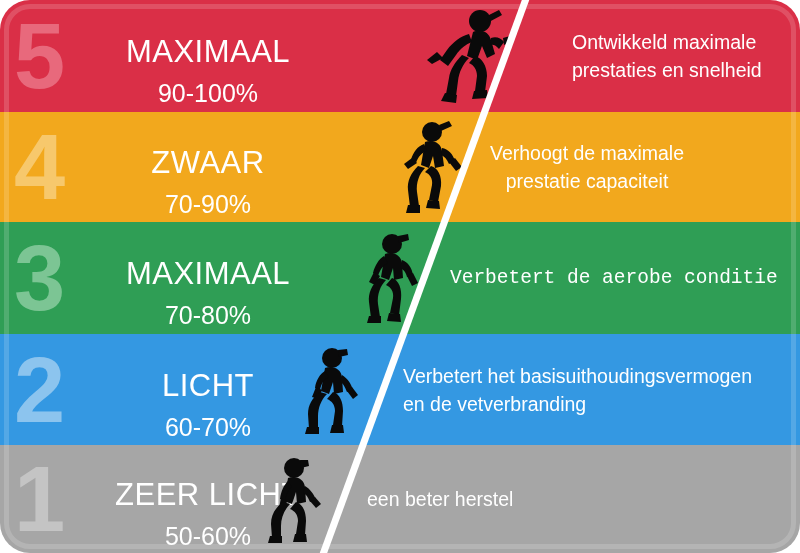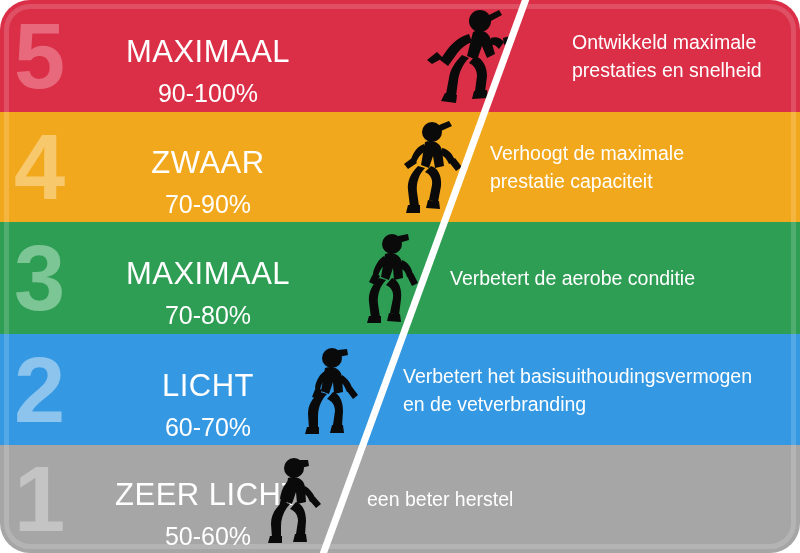--- a/index.html
+++ b/index.html
@@ -165,21 +165,21 @@
           <path d="M19 38 L11 44 L15 49 L24 43 Z"></path>
           <path d="M49 28 C55 29 60 34 62 41 L56 44 C54 39 51 36 48 35 Z"></path>
           <path d="M56 42 L63 51 L69 47 L62 38 Z"></path>
           <path d="M38 46 C45 48 49 56 48 66 L45 82 L36 80 L39 65 C40 59 37 54 32 52 Z"></path>
           <path d="M35 80 L46 81 L47 89 L33 88 Z"></path>
           <path d="M32 48 C26 54 23 63 24 72 L26 86 L17 87 L15 70 C14 61 18 53 25 46 Z"></path>
           <path d="M15 85 L27 85 L27 93 L13 93 Z"></path>
         </g>
       </svg>
     </div>
-    <div class="zone-desc" style="left:490px;">
+    <div class="zone-desc" style="left:490px;text-align:center;">
       <div>Verhoogt de maximale</div>
       <div>prestatie capaciteit</div>
     </div>
   </div>
 
   <div class="zone" style="top: 222px; height: 112px; background: rgb(47, 158, 85);">
     <div class="zone-left">
       <div class="ghost-number" style="color: rgb(124, 197, 148);">3</div>
       <div class="zone-titles">
         <div class="zone-name">MAXIMAAL</div>
@@ -196,21 +196,21 @@
           <path d="M18 40 L13 50 L19 53 L24 44 Z"></path>
           <path d="M46 28 C52 30 56 36 57 43 L51 45 C50 40 47 37 44 36 Z"></path>
           <path d="M51 44 L56 54 L62 51 L57 41 Z"></path>
           <path d="M36 46 C43 48 46 57 45 67 L43 83 L34 81 L37 66 C38 60 35 55 30 53 Z"></path>
           <path d="M33 81 L44 82 L45 90 L31 89 Z"></path>
           <path d="M30 48 C24 54 21 63 22 72 L24 85 L15 86 L13 70 C12 61 16 53 23 46 Z"></path>
           <path d="M13 84 L25 84 L25 91 L11 91 Z"></path>
         </g>
       </svg>
     </div>
-    <div class="zone-desc" style="left:450px;">
+    <div class="zone-desc" style="left:450px;font-family:Liberation Mono, monospace;">
       <div>Verbetert de aerobe conditie</div>
     </div>
   </div>
 
   <div class="zone" style="top: 334px; height: 111px; background: rgb(52, 152, 226);">
     <div class="zone-left">
       <div class="ghost-number" style="color: rgb(140, 196, 238);">2</div>
       <div class="zone-titles">
         <div class="zone-name">LICHT</div>
         <div class="zone-range">60-70%</div>

